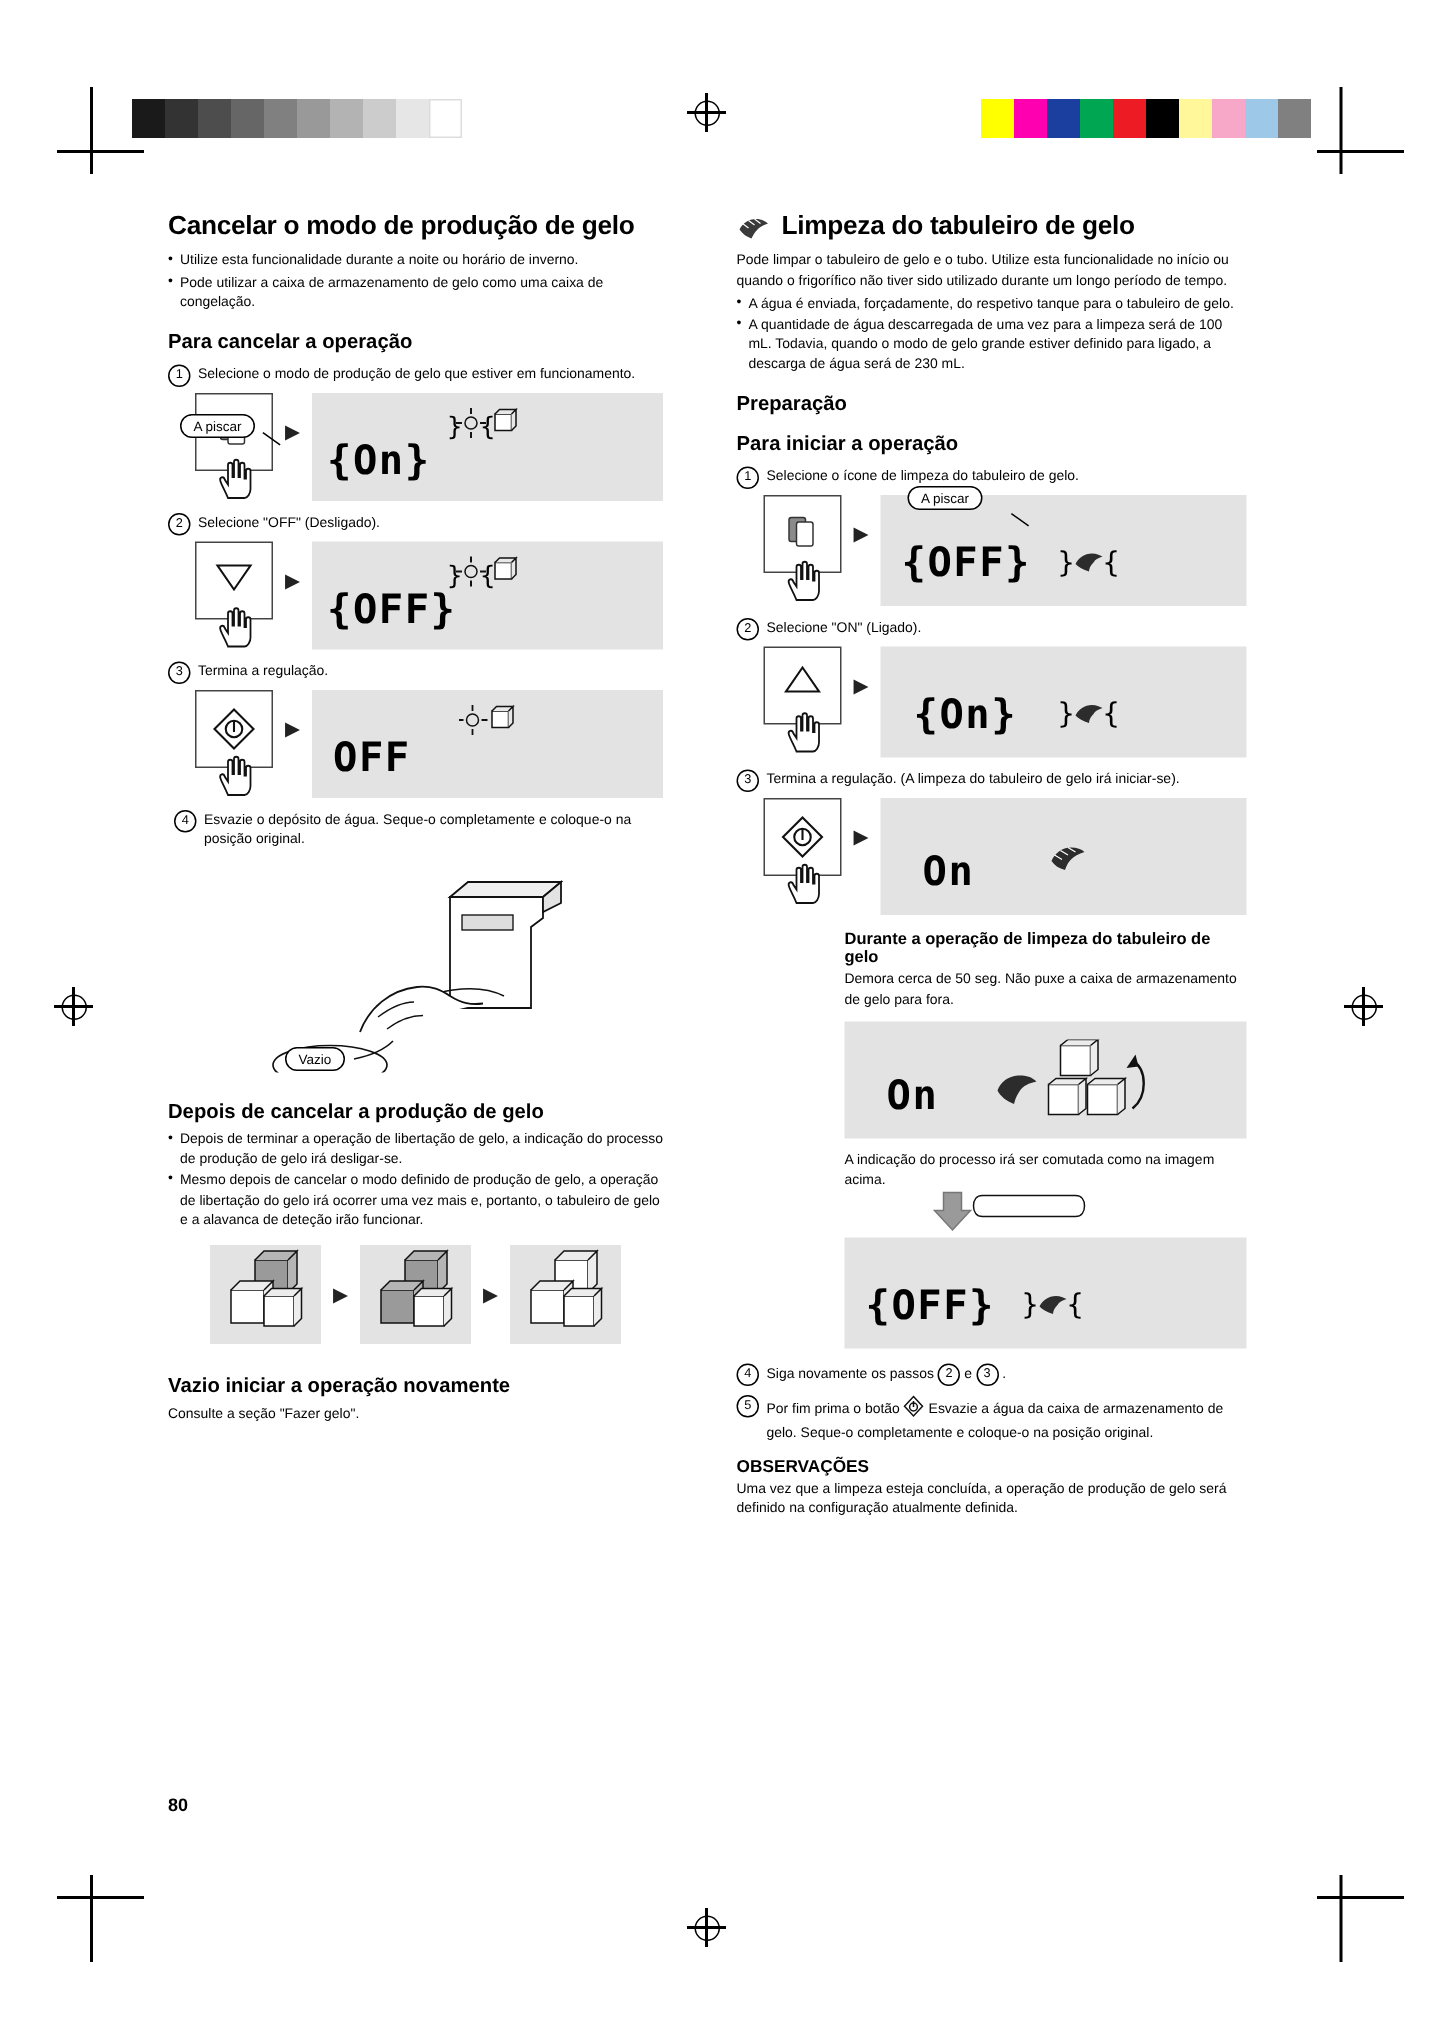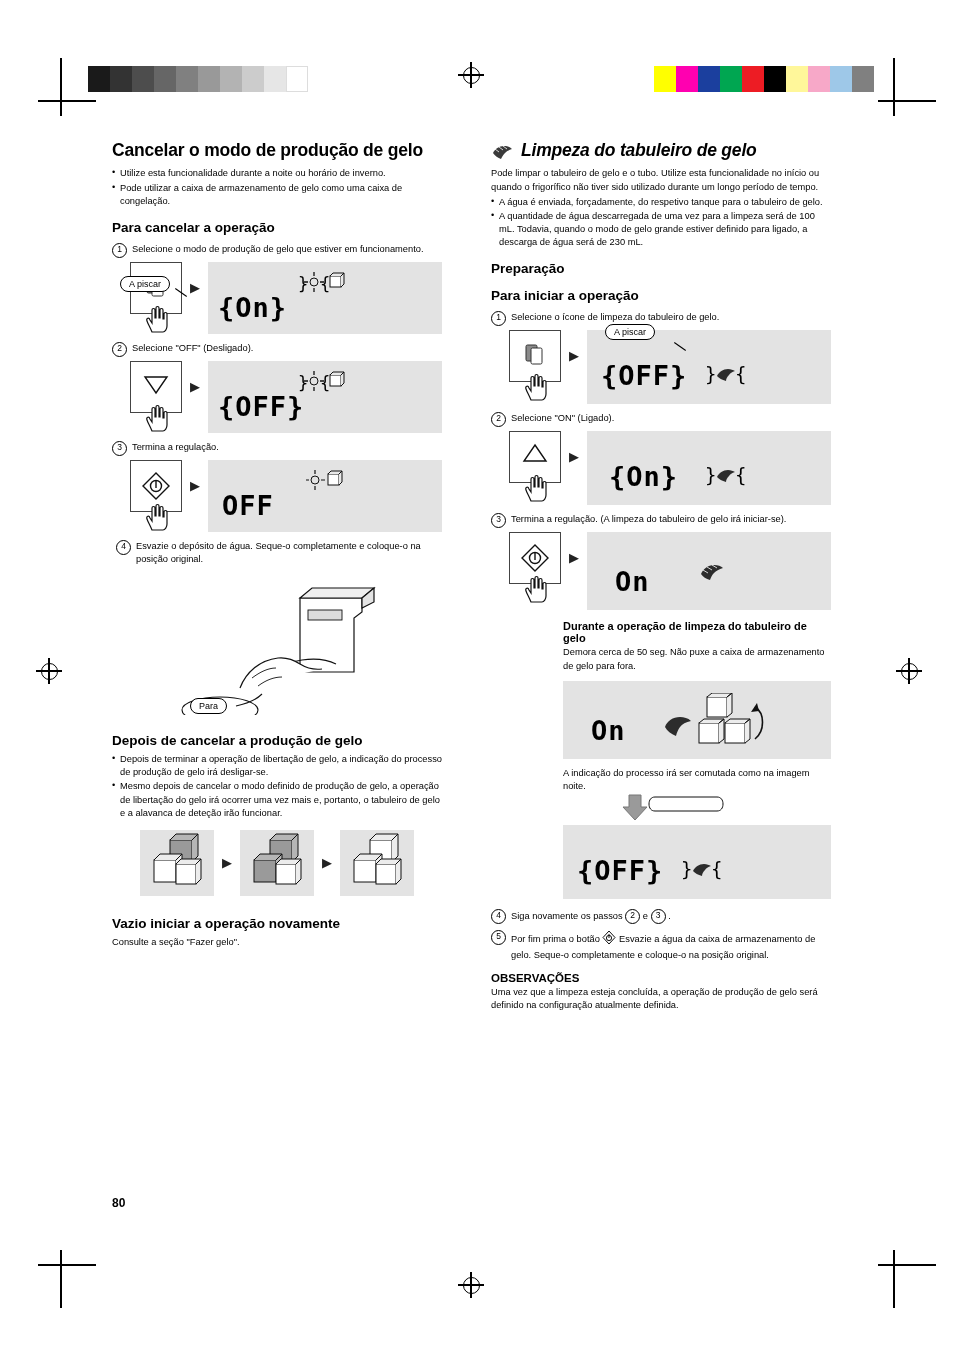--- a/index.html
+++ b/index.html
@@ -243,21 +243,21 @@
         <path d="M188 28h62v14l-8 6v54h-54z" fill="#fff" stroke="#111" stroke-width="1.2"></path>
         <path d="M188 28l12-10h62l-12 10z" fill="#efefef" stroke="#111" stroke-width="1.2"></path>
         <path d="M250 28l12-10v14l-12 6z" fill="#e3e3e3" stroke="#111" stroke-width="1.2"></path>
         <rect x="196" y="40" width="34" height="10" fill="#ddd" stroke="#111" stroke-width="0.9"></rect>
         <path d="M150 98c10-2 28-6 40-8 14-2 26 0 34 4" fill="none" stroke="#111" stroke-width="1.1"></path>
         <path d="M128 118c6-16 20-28 38-30 10-1 16 2 22 6 8 5 14 6 22 5" fill="#fff" stroke="#111" stroke-width="1.2"></path>
         <path d="M140 108c8-6 16-10 24-10M146 116c8-6 16-9 24-9" fill="none" stroke="#111" stroke-width="0.9"></path>
         <ellipse cx="108" cy="140" rx="38" ry="13" fill="#fff" stroke="#111" stroke-width="1.1"></ellipse>
         <path d="M150 124c-6 6-16 10-26 12" fill="none" stroke="#111" stroke-width="1.1"></path>
       </svg>
-      <div class="callout" style="left:78px;top:128px;">Para</div>
+      <div class="callout" style="left:78px;top:128px;">Vazio</div>
     </div>
 
     <h2 style="margin-top:18px;">Depois de cancelar a produção de gelo</h2>
     <ul class="bullets">
       <li>Depois de terminar a operação de libertação de gelo, a indicação do processo de produção de gelo irá desligar-se.</li>
       <li>Mesmo depois de cancelar o modo definido de produção de gelo, a operação de libertação do gelo irá ocorrer uma vez mais e, portanto, o tabuleiro de gelo e a alavanca de deteção irão funcionar.</li>
     </ul>
 
     <div style="display:flex;align-items:center;justify-content:center;margin:10px 0 8px 0;">
       <div style="background:#e3e3e3;width:74px;height:66px;position:relative;">
@@ -301,21 +301,21 @@
 
   <div class="col colR" style="top:140px;">
 
     <div style="display:flex;align-items:flex-start;">
       <span style="margin-right:8px;margin-top:3px;">
         <svg width="22" height="18" viewBox="0 0 22 18">
             <path d="M2 10c2-4 6-7 11-7 3 0 6 1 8 3-3 1-5 2-7 4-2 2-3 4-4 6-3-1-6-3-8-6z" fill="#3a3a3a"></path>
             <path d="M4 6l4 3M8 4l4 3M12 3l4 3" stroke="#fff" stroke-width="0.8"></path>
           </svg>
       </span>
-      <h1 style="flex:1;font-style:italic;">Limpeza do tabuleiro de gelo</h1>
+      <h1 style="flex:1;">Limpeza do tabuleiro de gelo</h1>
     </div>
 
     <p>Pode limpar o tabuleiro de gelo e o tubo. Utilize esta funcionalidade no início ou quando o frigorífico não tiver sido utilizado durante um longo período de tempo.</p>
     <ul class="bullets">
       <li>A água é enviada, forçadamente, do respetivo tanque para o tabuleiro de gelo.</li>
       <li>A quantidade de água descarregada de uma vez para a limpeza será de 100 mL. Todavia, quando o modo de gelo grande estiver definido para ligado, a descarga de água será de 230 mL.</li>
     </ul>
 
     <h2>Preparação</h2>
 
@@ -439,21 +439,21 @@
             <rect x="36" y="30" width="20" height="20" fill="#fff" stroke="#111"></rect>
               <path d="M36 30l5-4h20l-5 4M56 30l5-4v20l-5 4" fill="#ececec" stroke="#111"></path>
             <rect x="62" y="30" width="20" height="20" fill="#fff" stroke="#111"></rect>
               <path d="M62 30l5-4h20l-5 4M82 30l5-4v20l-5 4" fill="#ececec" stroke="#111"></path>
             <path d="M92 14c10 6 10 24 0 32" fill="none" stroke="#111" stroke-width="1.6"></path>
             <path d="M94 10l2 8-8 1z" fill="#111"></path>
           </svg>
         </div>
       </div>
 
-      <p style="margin-top:8px;">A indicação do processo irá ser comutada como na imagem noite.</p>
+      <p style="margin-top:8px;">A indicação do processo irá ser comutada como na imagem acima.</p>
 
       <div style="position:relative;height:30px;">
         <svg width="180" height="30" viewBox="0 0 180 30">
           <path d="M66 2h12v12h6l-12 13-12-13h6z" fill="#9a9a9a" stroke="#777"></path>
           <path d="M92 4h62c4 0 6 3 6 7s-2 7-6 7H92c-4 0-6-3-6-7s2-7 6-7z" fill="#fff" stroke="#111"></path>
         </svg>
       </div>
 
       <div style="background:#e3e3e3;height:74px;position:relative;margin-top:2px;">
         <div class="lcd-big" style="position:absolute;left:14px;top:30px;">

